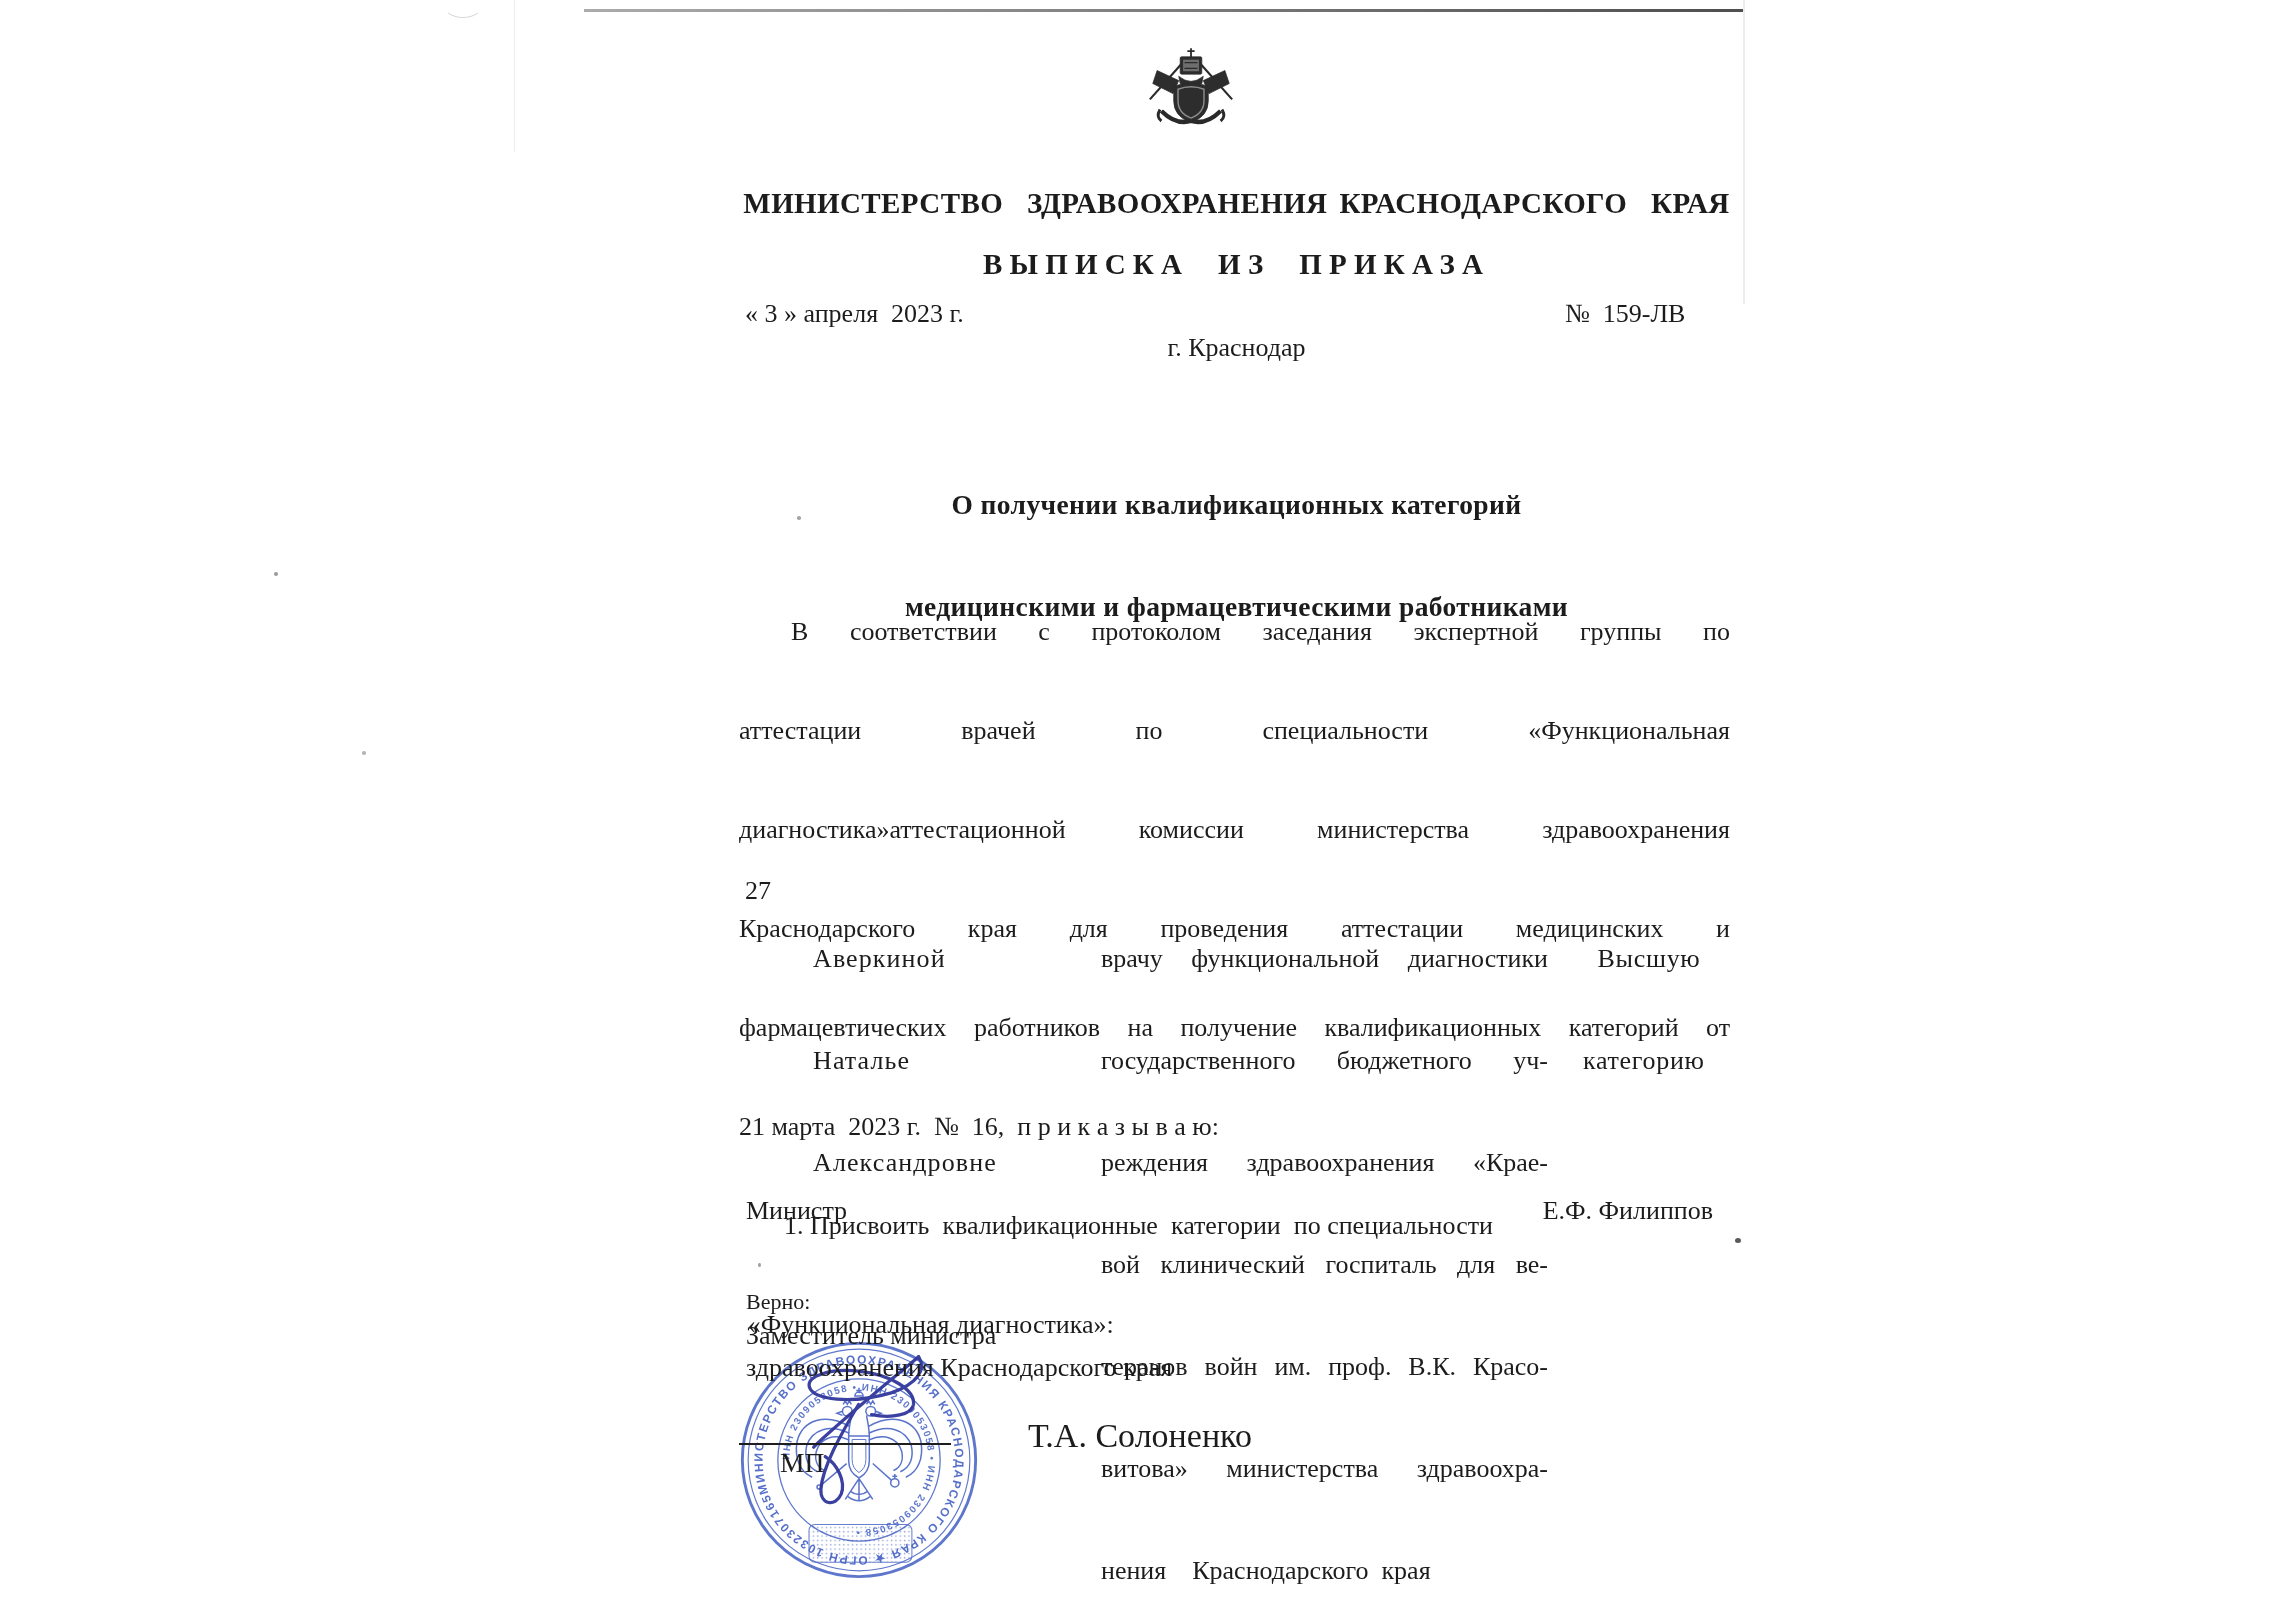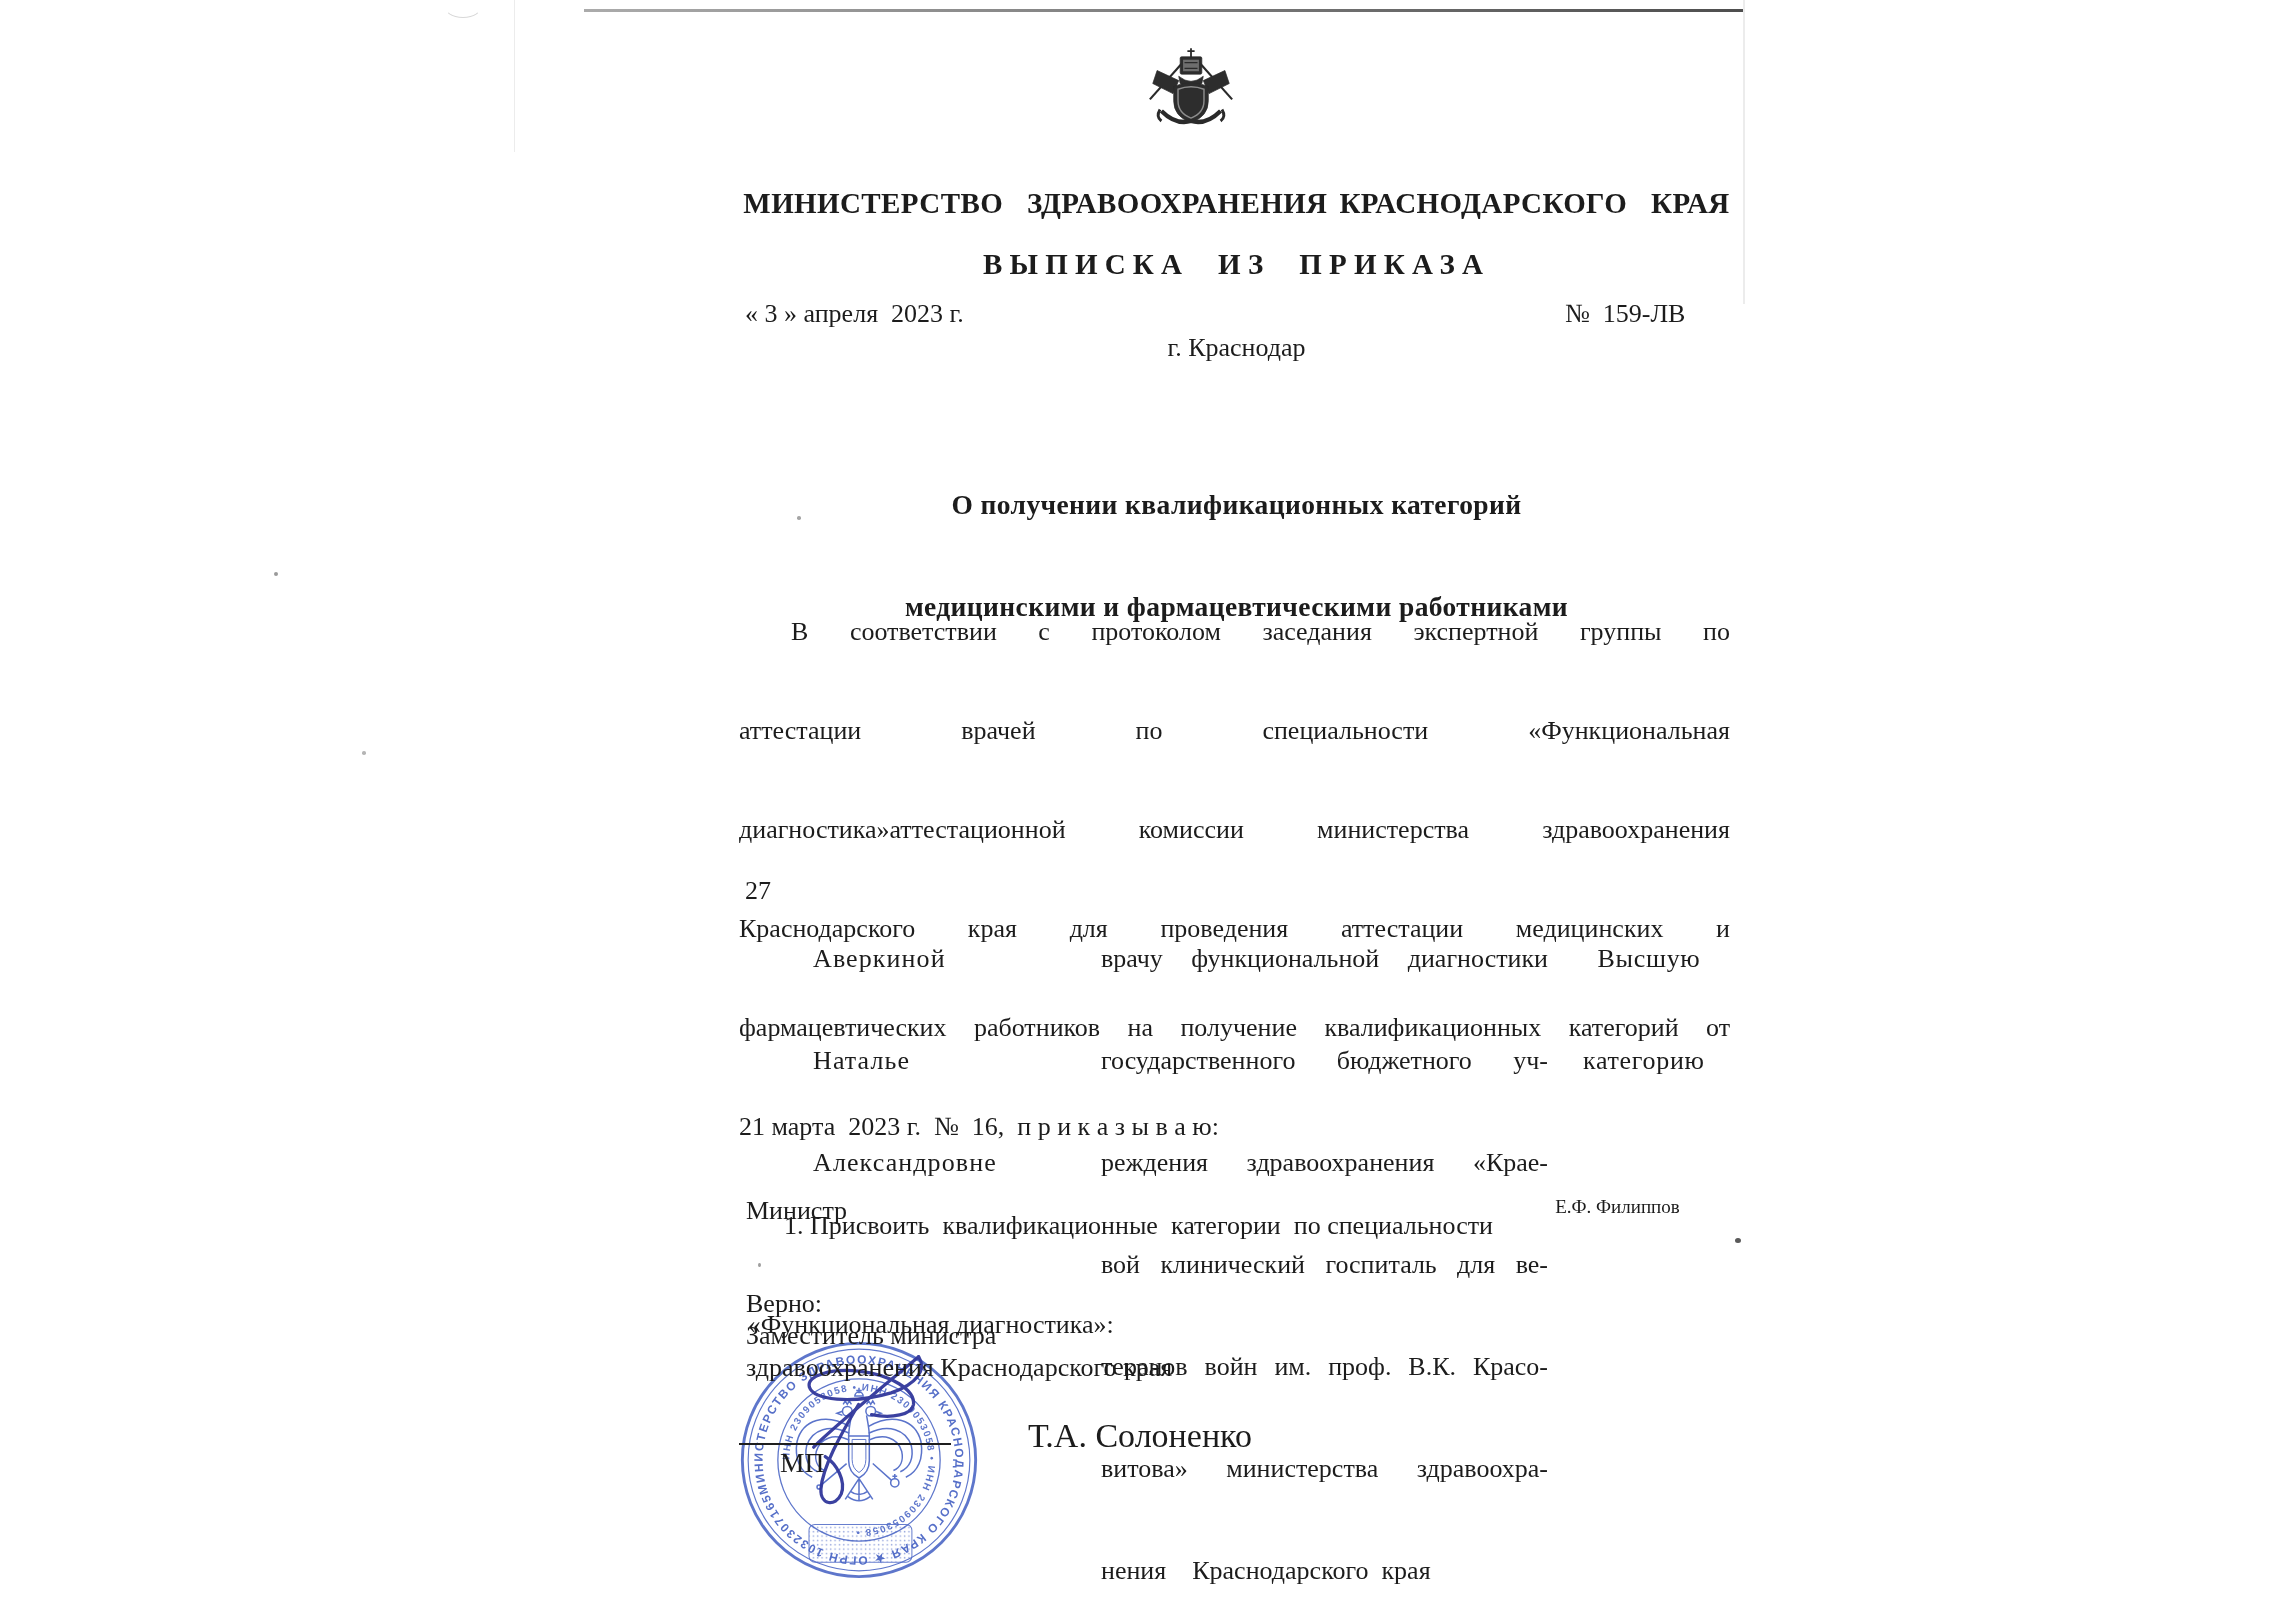--- a/index.html
+++ b/index.html
@@ -109,23 +109,23 @@
     <div class="bl just">витова» министерства здравоохра-</div>
     <div class="bl">нения    Краснодарского  края</div>
   </div>
 
   <div class="t tbl" style="left:1583px; top:874px; width:132px; letter-spacing:0.7px;">
     <div style="padding-left:14.5px;">Высшую</div>
     <div>категорию</div>
   </div>
 
   <div class="t" style="left:746px; top:1196px; font-size:26px;">Министр</div>
-  <div class="t" style="left:1522px; top:1196px; width:191px; font-size:19px; text-align:center;">Е.Ф. Филиппов</div>
+  <div class="t" style="left:1522px; top:1196px; width:191px; font-size:26px; text-align:right;">Е.Ф. Филиппов</div>
 
-  <div class="t z6" style="left:746px; top:1289px; font-size:26px;">Верно:</div>
+  <div class="t z6" style="left:746px; top:1289px; font-size:22px;">Верно:</div>
   <div class="t z6" style="left:746px; top:1321px; font-size:26px;">Заместитель министра</div>
   <div class="t z6" style="left:746px; top:1353px; font-size:26px;">здравоохранения Краснодарского края</div>
   <div class="t z6" style="left:1028px; top:1417px; font-size:34px;">Т.А. Солоненко</div>
   <div class="sigline"></div>
   <div class="t z6" style="left:780px; top:1447px; font-size:27.5px;">МП</div>
 
   <svg style="position:absolute; left:738px; top:1339px; z-index:4;" width="242" height="242" viewBox="0 0 334 334">
     <defs>
       <path id="sealOuter" d="M42 212.5 A133 133 0 1 1 292 121.5 A133 133 0 1 1 42 212.5"></path>
       <path id="sealInner" d="M71 167 A96 96 0 1 1 263 167 A96 96 0 1 1 71 167"></path>

